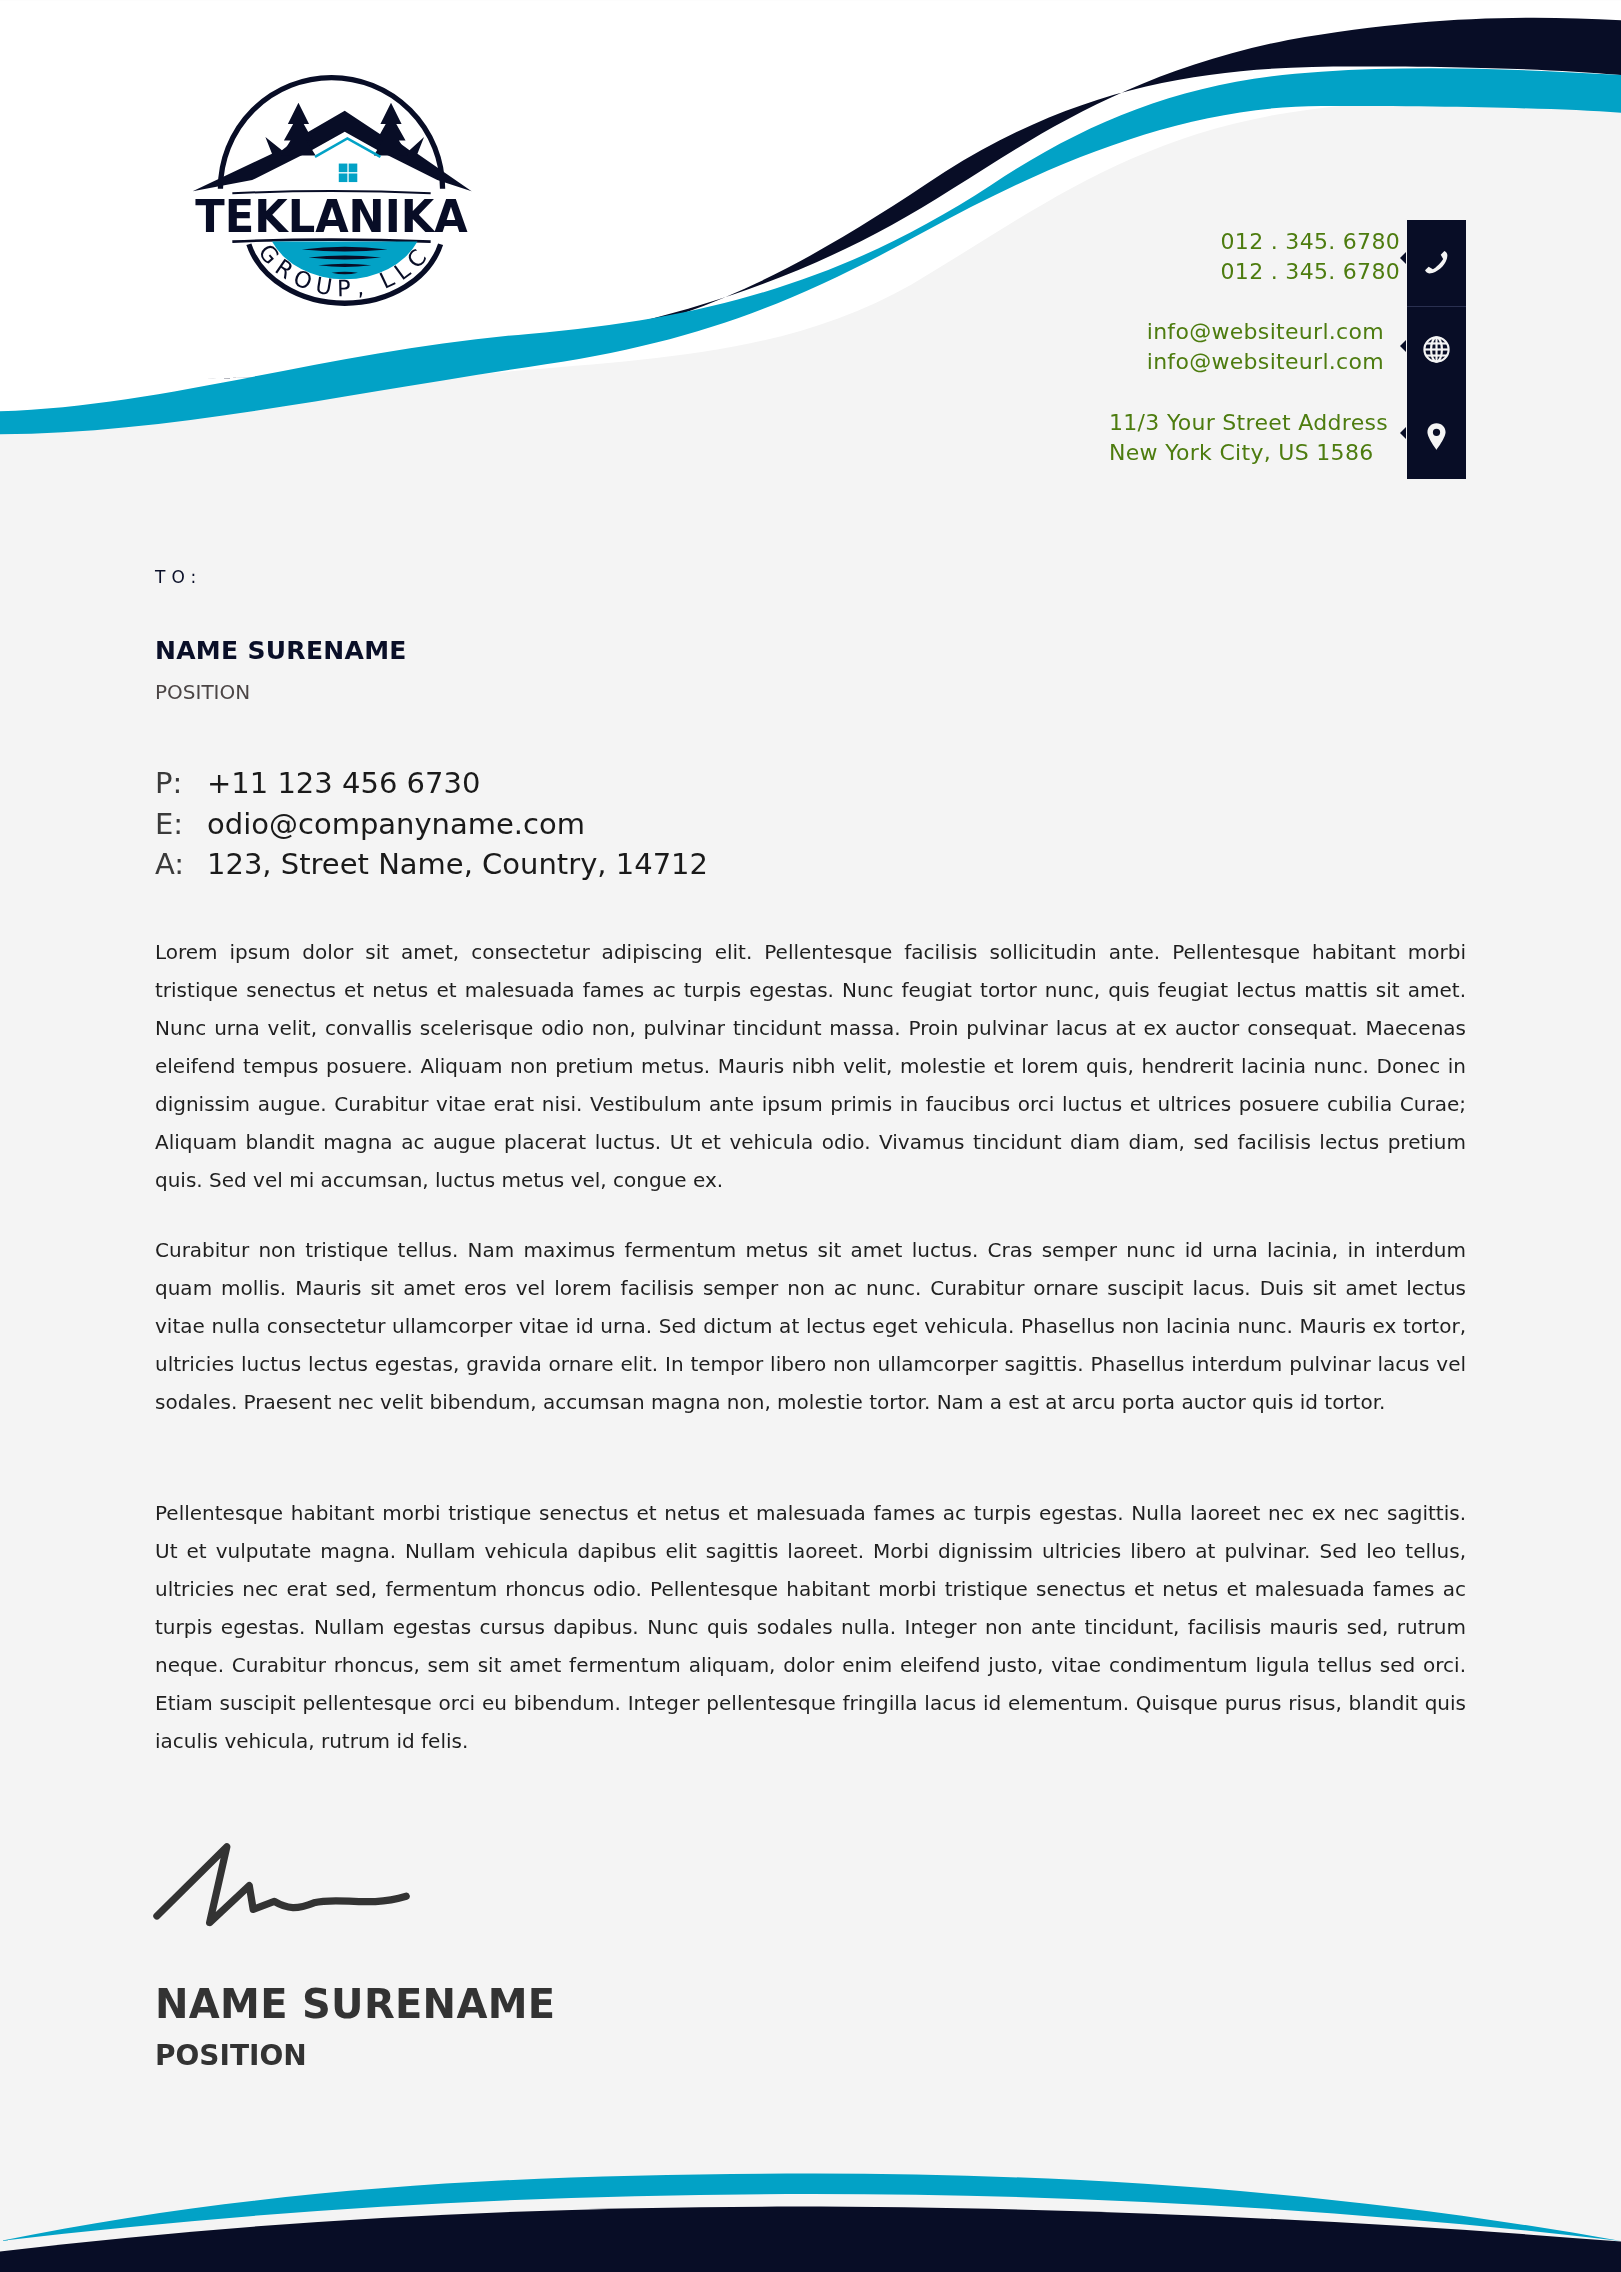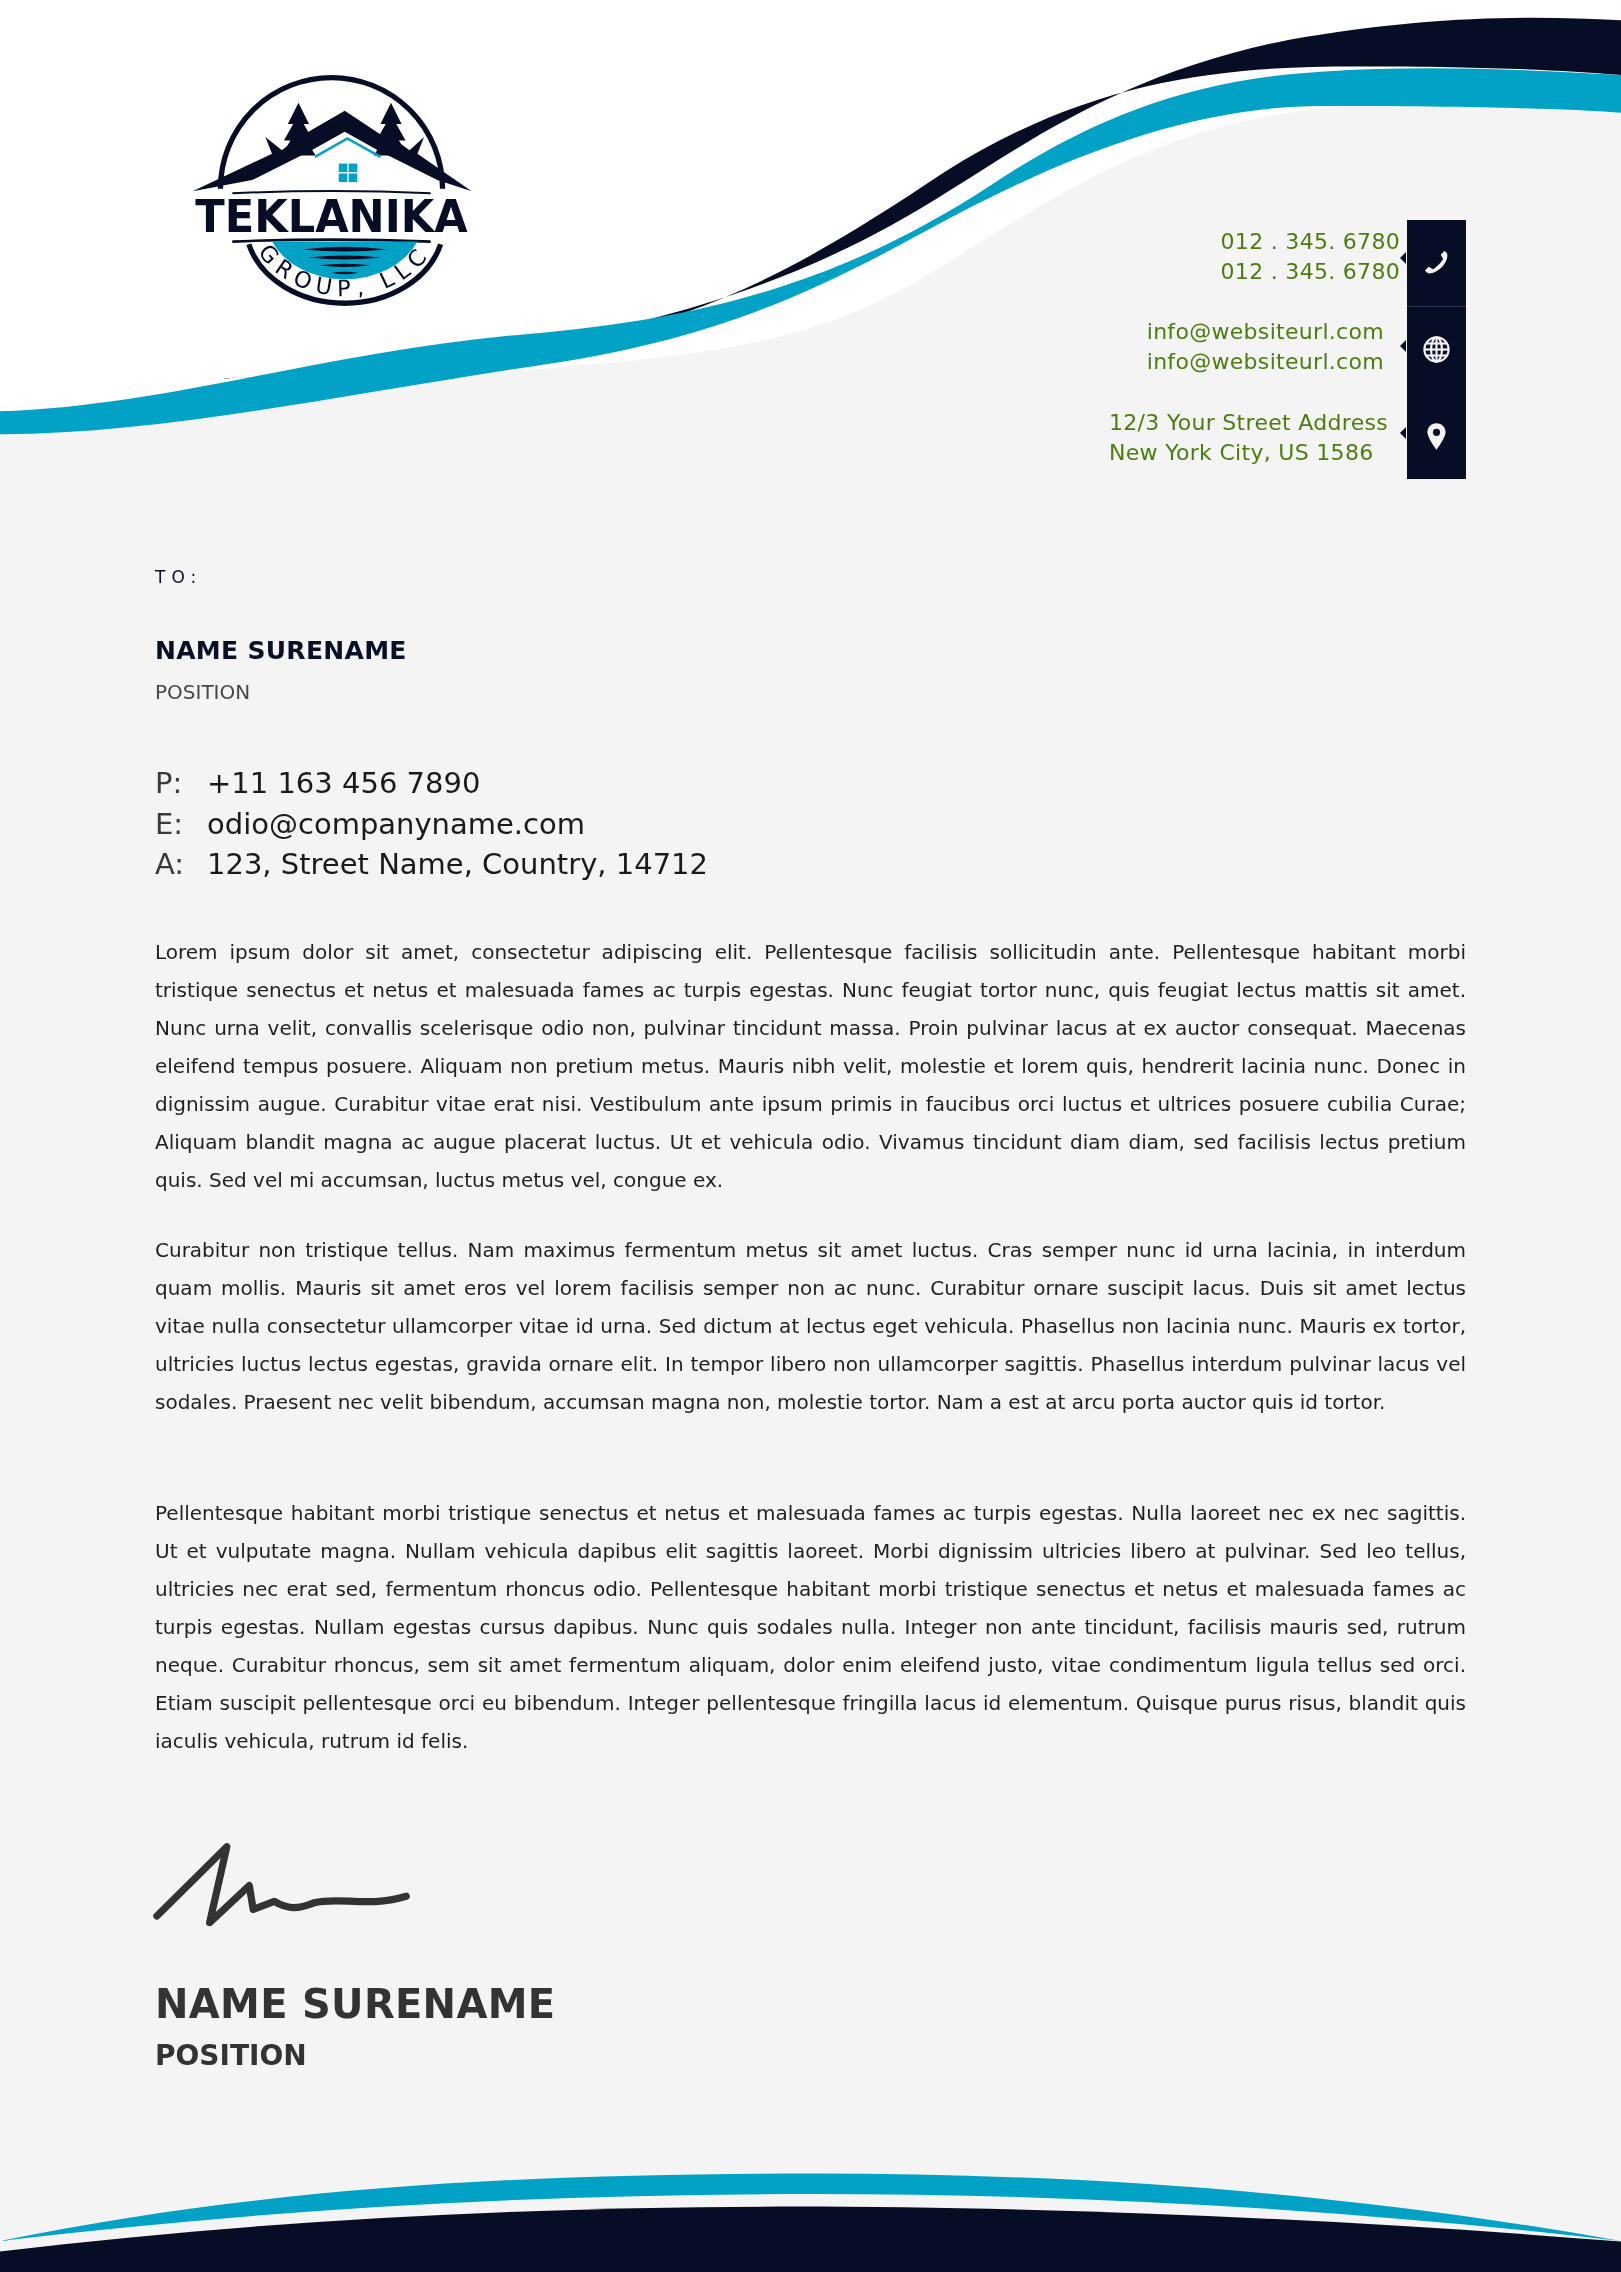--- a/index.html
+++ b/index.html
@@ -90,21 +90,21 @@
 
 <div class="contact-text" id="ct-phone">
   <div>012 . 345. 6780</div>
   <div>012 . 345. 6780</div>
 </div>
 <div class="contact-text" id="ct-web">
   <div>info@websiteurl.com</div>
   <div>info@websiteurl.com</div>
 </div>
 <div class="contact-text" id="ct-addr">
-  <div>12/3 Your Street Address</div>
+  <div>11/3 Your Street Address</div>
   <div>New York City, US 1586</div>
 </div>
 
 <div class="icon-bar">
   <div class="icon-seg s1">
     <div class="pointer" style="top:32px;"></div>
     <svg style="top:28px;" viewBox="0 0 24 24">
       <path fill="#f4f4f4" d="M18.5,2.5 C20,3.3 21,4.5 21,6 C21,13 13,21 6,21 C4.5,21 3.3,20 2.5,18.5 L5.5,15.5 L9,17.5 C11.8,16 16,11.8 17.5,9 L15.5,5.5 Z"></path>
     </svg>
   </div>
@@ -127,21 +127,21 @@
       <path fill="#f4f4f4" d="M12,1 C7.5,1 4.5,4.3 4.5,8.5 C4.5,13 12,23 12,23 C12,23 19.5,13 19.5,8.5 C19.5,4.3 16.5,1 12,1 Z M12,5.5 A3,3 0 1 1 12,11.5 A3,3 0 1 1 12,5.5 Z"></path>
     </svg>
   </div>
 </div>
 
 <div class="to-label">TO:</div>
 <div class="rcpt-name">NAME SURENAME</div>
 <div class="rcpt-pos">POSITION</div>
 
 <div class="detail-row" id="row-p">
-  <span class="k">P:</span><span>+11 163 456 7890</span>
+  <span class="k">P:</span><span>+11 123 456 6730</span>
 </div>
 <div class="detail-row" id="row-e">
   <span class="k">E:</span><span>odio@companyname.com</span>
 </div>
 <div class="detail-row" id="row-a">
   <span class="k">A:</span><span>123, Street Name, Country, 14712</span>
 </div>
 
 <p class="para" id="para-1" style="margin:0;">Lorem ipsum dolor sit amet, consectetur adipiscing elit. Pellentesque facilisis sollicitudin ante. Pellentesque habitant morbi tristique senectus et netus et malesuada fames ac turpis egestas. Nunc feugiat tortor nunc, quis feugiat lectus mattis sit amet. Nunc urna velit, convallis scelerisque odio non, pulvinar tincidunt massa. Proin pulvinar lacus at ex auctor conse­quat. Maecenas eleifend tempus posuere. Aliquam non pretium metus. Mauris nibh velit, molestie et lorem quis, hendrerit lacinia nunc. Donec in dignissim augue. Curabitur vitae erat nisi. Vestibulum ante ipsum primis in faucibus orci luctus et ultrices posuere cubilia Curae; Aliquam blandit magna ac augue placerat luctus. Ut et vehicula odio. Vivamus tincidunt diam diam, sed facilisis lectus pretium quis. Sed vel mi accumsan, luctus metus vel, congue ex.</p>
 <p class="para" id="para-2" style="margin:0;">Curabitur non tristique tellus. Nam maximus fermentum metus sit amet luctus. Cras semper nunc id urna lacinia, in interdum quam mollis. Mauris sit amet eros vel lorem facilisis semper non ac nunc. Curabitur ornare suscipit lacus. Duis sit amet lectus vitae nulla consectetur ullamcorper vitae id urna. Sed dictum at lectus eget vehicula. Phasellus non lacinia nunc. Mauris ex tortor, ultricies luctus lectus egestas, gravida ornare elit. In tempor libero non ullamcorper sagittis. Phasellus interdum pulvinar lacus vel sodales. Praesent nec velit bibendum, accumsan magna non, molestie tortor. Nam a est at arcu porta auctor quis id tortor.</p>

